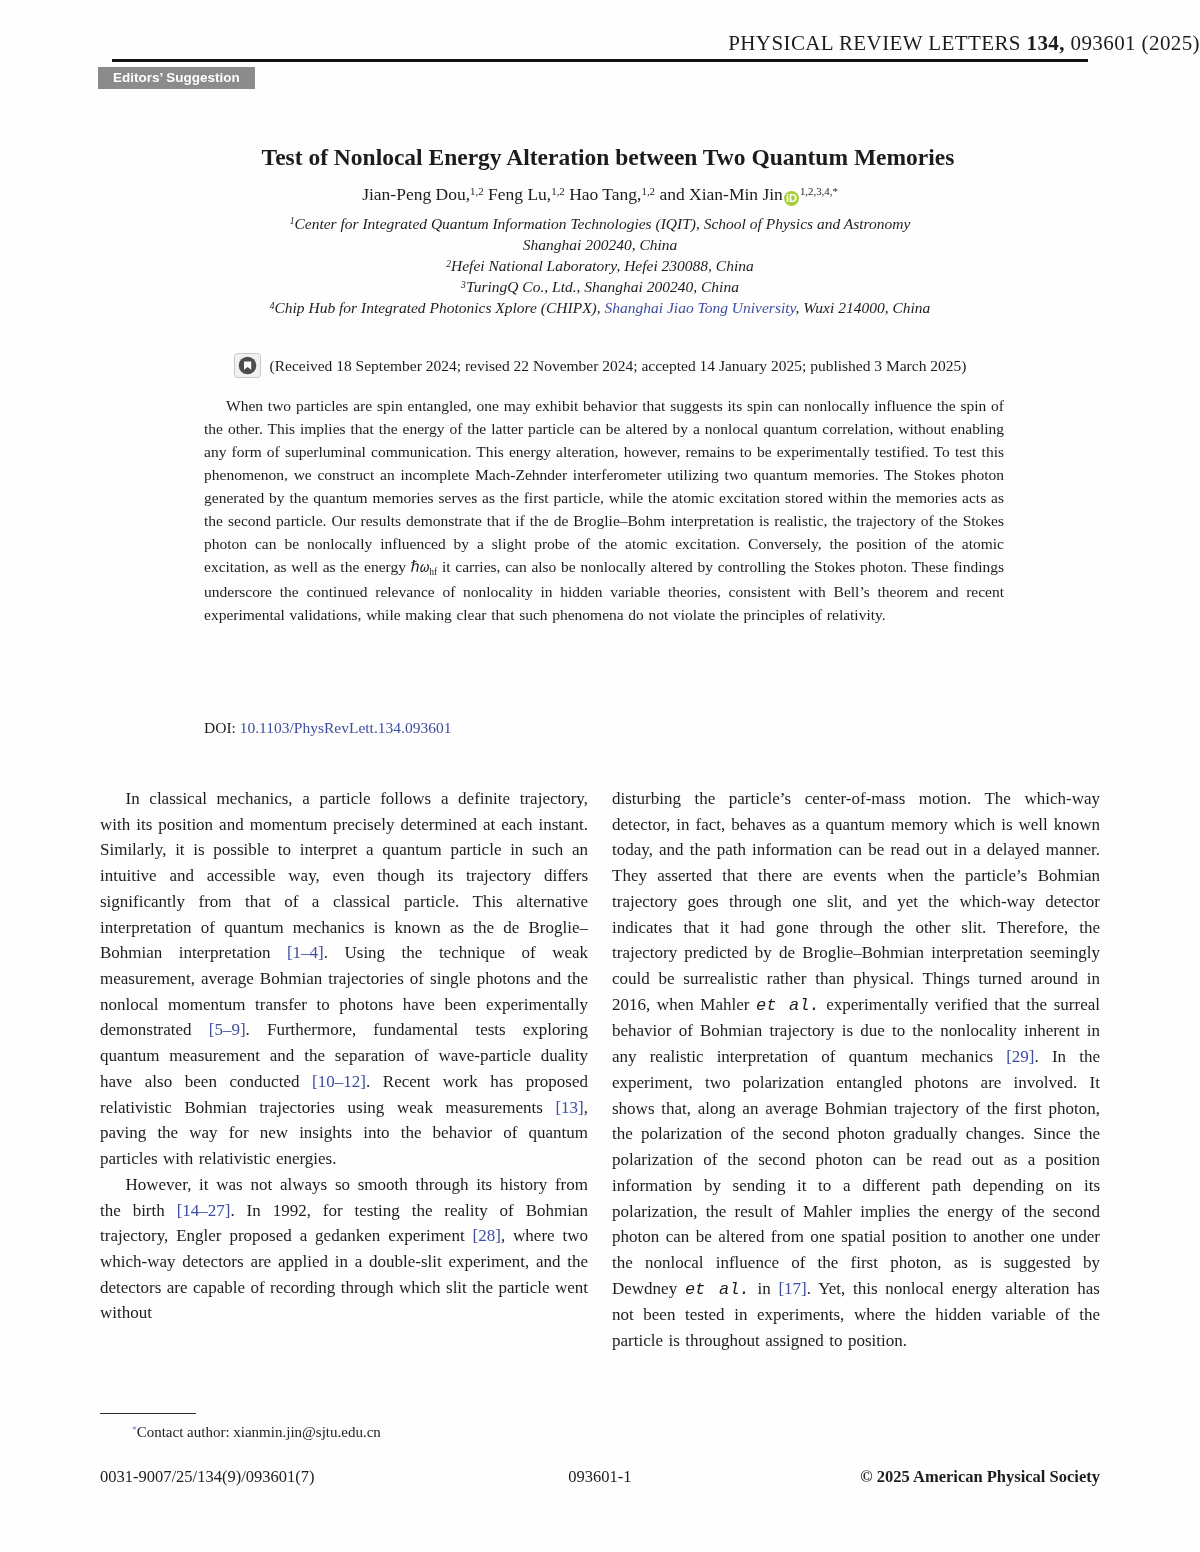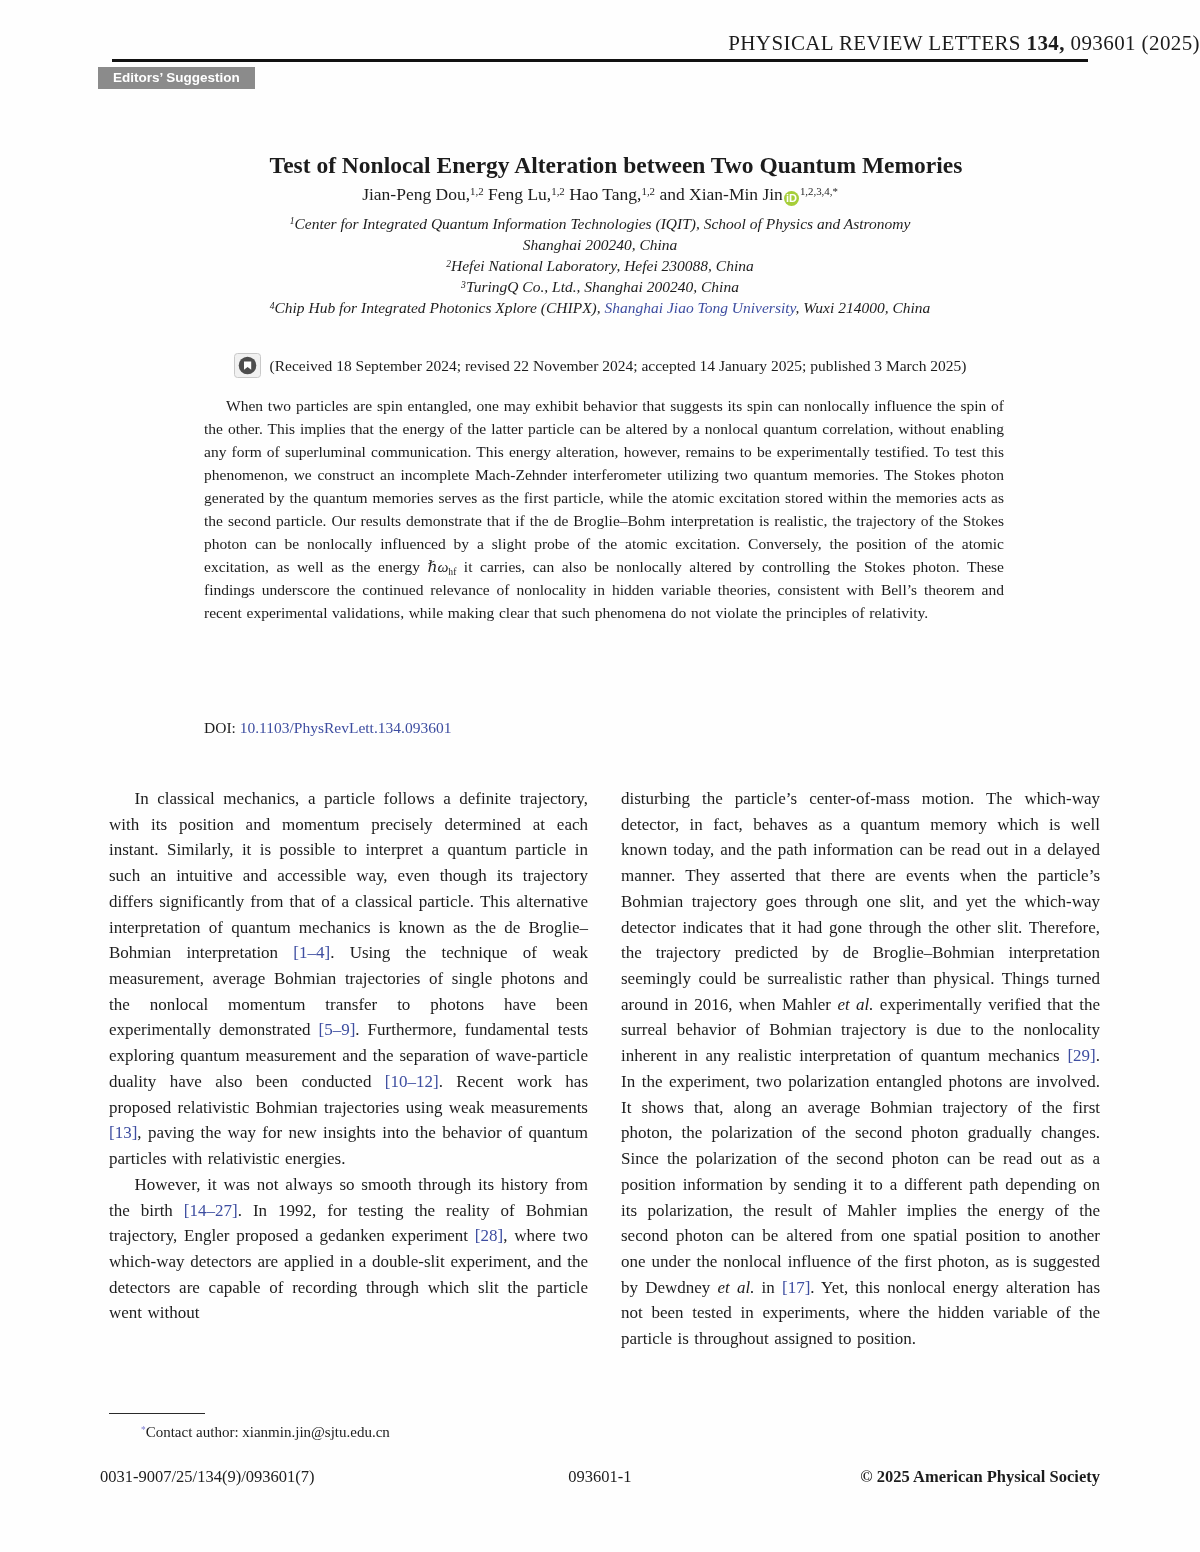--- a/index.html
+++ b/index.html
@@ -33,56 +33,56 @@
   .crossmark { display:inline-block; width:27px; height:25px; flex:0 0 auto; }
   .abstract { position:absolute; top:394px; left:204px; width:800px;
     text-align:justify; font-size:15.5px; line-height:1.487;
     text-indent:22px; word-spacing:.8px; }
   .doi-line { position:absolute; top:719px; left:204px; width:800px;
     font-size:15.5px; }
   
   .cols { position:absolute; top:786px; left:100px; width:1000px; height:662px;
     display:flex; gap:24px; }
   .col { width:488px; text-align:justify; font-size:17px; line-height:1.513;
-    word-spacing:1.2px; position:relative;margin-left:9px; }
+    word-spacing:1.2px; position:relative; }
   .col p { margin:0; text-indent:1.5em; }
   .col p.noindent { text-indent:0; }
   .footnote { position:absolute; left:0; bottom:4px; width:488px;
     font-size:15px; word-spacing:normal; text-align:left; }
   .fn-rule { width:96px; border-top:1.5px solid #2a2a2a; margin-bottom:7px; }
   .fn-text { padding-left:32px; }
   
   .footer { position:absolute; top:1467px; left:100px; width:1000px;
     display:flex; font-size:16.5px; }
   .footer > span { flex:1; }
   .footer .c { text-align:center;font-family:Liberation Serif, serif; }
   .footer .r { text-align:right;font-weight:bold; }
   
   .sup { font-size:.62em; position:relative; top:-.48em; }
   .sub { font-size:.62em; position:relative; top:.28em; font-style:normal; }
   .b   { font-weight:bold; }
-  .i   { font-style:italic; }
+  .i   { font-style:italic;font-family:Liberation Mono, monospace; }
   .link { color:var(--link-blue,#3d4da0); cursor:pointer; }
   .mark { color:#7b7bd0; }
   .orcid { display:inline-block; width:15px; height:15px; border-radius:50%;
     background:var(--orcid-green,#a6ce39); color:#fff;
     font-family:"Liberation Sans","DejaVu Sans",sans-serif;
     font-weight:bold; font-style:normal; font-size:11px; line-height:15px;
     text-align:center; vertical-align:-2px; margin:0 1px; cursor:pointer; }
 </style>
 </head>
 <body>
 
 <div class="page">
 
   <div class="journal"><span>PHYSICAL REVIEW LETTERS </span><span class="b">134,</span><span> 093601 (2025)</span></div>
   <div class="head-rule"></div>
   <div class="badge">Editors’ Suggestion</div>
 
-  <h1 class="title" style="margin:16px;">Test of Nonlocal Energy Alteration between Two Quantum Memories</h1>
+  <h1 class="title" style="margin:8px;">Test of Nonlocal Energy Alteration between Two Quantum Memories</h1>
 
   <div class="authors"><span>Jian-Peng Dou,</span><span class="sup">1,2</span><span> Feng Lu,</span><span class="sup">1,2</span><span> Hao Tang,</span><span class="sup">1,2</span><span> and Xian-Min Jin</span><span class="orcid">iD</span><span class="sup">1,2,3,4,*</span></div>
 
   <div class="affils">
     <div><span class="sup">1</span><span>Center for Integrated Quantum Information Technologies (IQIT), School of Physics and Astronomy</span></div>
     <div><span>Shanghai 200240, China</span></div>
     <div><span class="sup">2</span><span>Hefei National Laboratory, Hefei 230088, China</span></div>
     <div><span class="sup">3</span><span>TuringQ Co., Ltd., Shanghai 200240, China</span></div>
     <div><span class="sup">4</span><span>Chip Hub for Integrated Photonics Xplore (CHIPX), </span><span class="link">Shanghai Jiao Tong University</span><span>, Wuxi 214000, China</span></div>
   </div>

